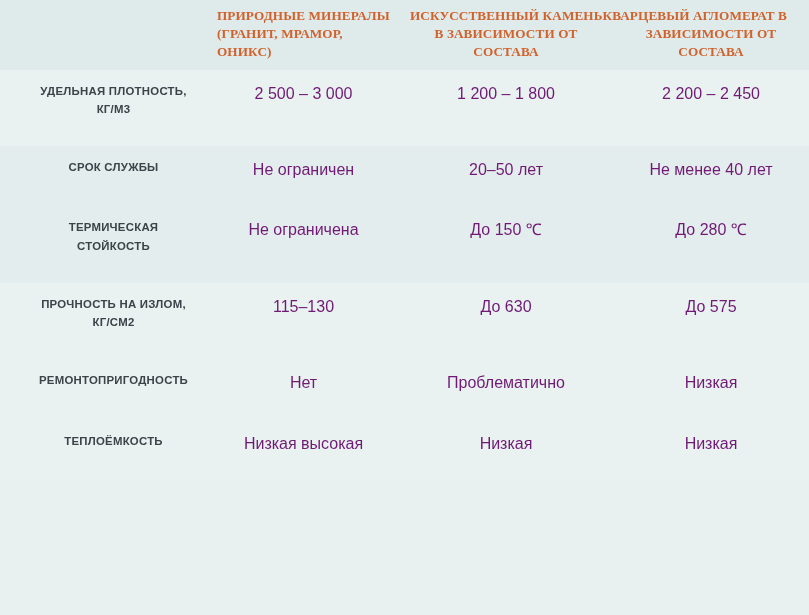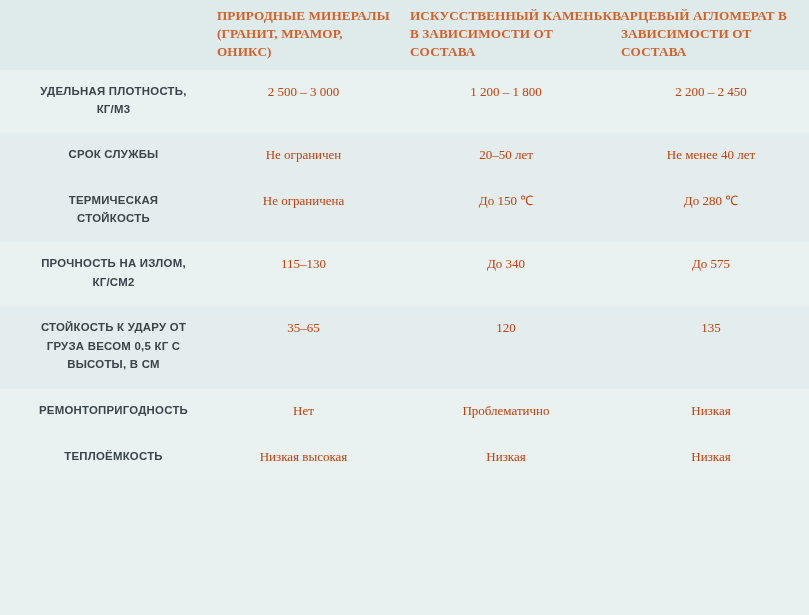--- a/index.html
+++ b/index.html
@@ -60,21 +60,21 @@
     width: 404px;
     color: #d2622c;
     font-family: "Liberation Serif", serif;
     font-weight: bold;
     font-size: 13.2px;
     line-height: 1.38;
     letter-spacing: 0.1px;
     white-space: nowrap;
     text-transform: uppercase;
   }
-  .hdr-rest { display: block; }
+  .hdr-rest { display: block; text-align: center; }
   .hdr-pad { display: block; visibility: hidden; }
 
   
   tbody td {
     vertical-align: top;
     padding: 12px 8px 12px 8px;
     border: none;
     text-align: center;
   }
   tbody tr.band-a { background: #e9f1f1; }
@@ -84,24 +84,24 @@
     padding-left: 30px;
     color: #3a4449;
     font-family: "Liberation Sans", sans-serif;
     font-weight: bold;
     font-size: 11.4px;
     line-height: 1.62;
     letter-spacing: 0.25px;
     text-transform: uppercase;
   }
   td.val {
-    color: #c2410c;
-    font-family: Liberation Serif, serif;
+    color: #701a75;
+    font-family: Liberation Sans, sans-serif;
     font-weight: normal;
-    font-size: 13px;
+    font-size: 16px;
     line-height: 1.5;
   }
   td.val-nat { padding-left: 5px; }
   td.val-art { padding-left: 5px; }
   td.val-qrz { padding-left: 11px; }
 </style>
 </head>
 <body>
 
 <table id="comparison-table">
@@ -164,34 +164,24 @@
       <td class="val val-art">До 150 ℃</td>
       <td class="val val-qrz">До 280 ℃</td>
     </tr>
 
     <tr class="band-a">
       <td class="param">
         <span>ПРОЧНОСТЬ НА ИЗЛОМ,</span><br>
         <span>КГ/СМ2</span>
       </td>
       <td class="val val-nat">115–130</td>
-      <td class="val val-art">До 340</td>
+      <td class="val val-art">До 630</td>
       <td class="val val-qrz">До 575</td>
     </tr>
 
-    <tr class="band-b">
-      <td class="param">
-        <span>СТОЙКОСТЬ К УДАРУ ОТ</span><br>
-        <span>ГРУЗА ВЕСОМ 0,5 КГ С</span><br>
-        <span>ВЫСОТЫ, В СМ</span>
-      </td>
-      <td class="val val-nat">35–65</td>
-      <td class="val val-art">120</td>
-      <td class="val val-qrz">135</td>
-    </tr>
 
     <tr class="band-a">
       <td class="param">
         <span>РЕМОНТОПРИГОДНОСТЬ</span>
       </td>
       <td class="val val-nat">Нет</td>
       <td class="val val-art">Проблематично</td>
       <td class="val val-qrz">Низкая</td>
     </tr>
 

